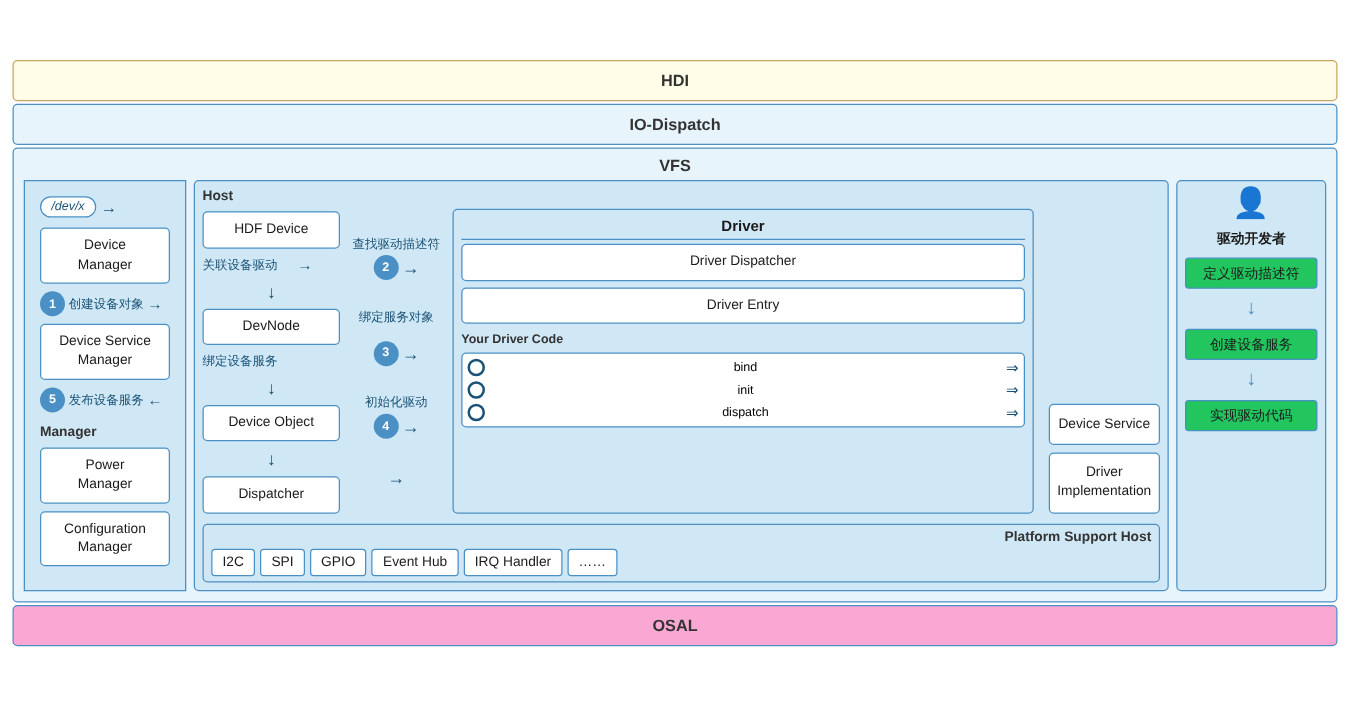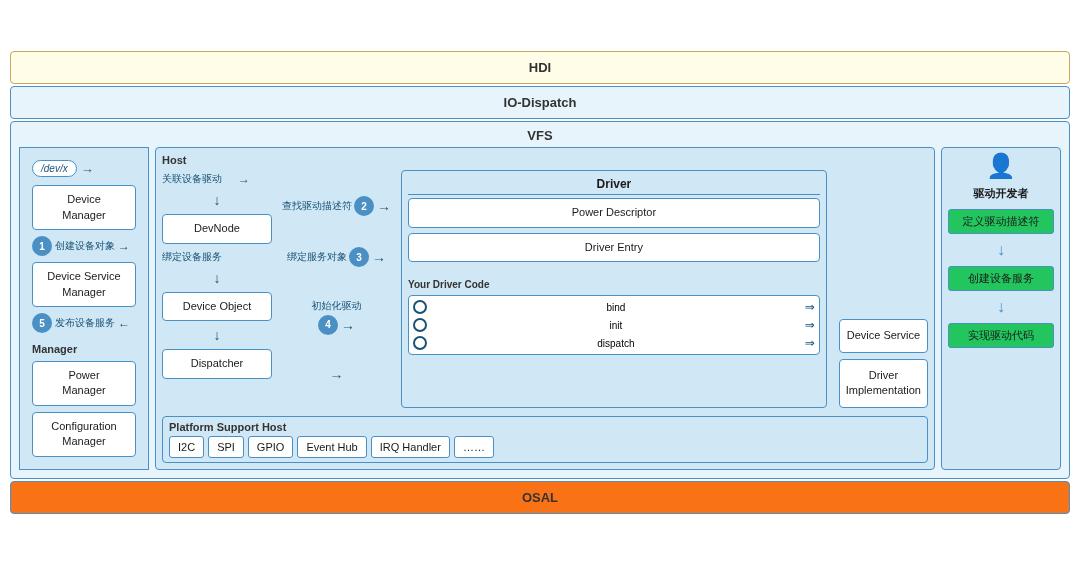--- a/index.html
+++ b/index.html
@@ -144,21 +144,21 @@
       font-size: 12px;
       color: #1a1a1a;
       border-bottom: 1px solid #4a90c4;
       padding-bottom: 3px;
       margin-bottom: 3px;
     }
     .your-driver-label {
       font-size: 10px;
       color: #333;
       font-weight: bold;
-      margin-top: 12px;
+      margin-top: 2px;
     }
     .driver-row {
       display: flex;
       align-items: center;
       gap: 4px;
     }
     .connector-circle {
       width: 14px;
       height: 14px;
       border-radius: 50%;
@@ -204,20 +204,21 @@
       color: #4a90c4;
       line-height: 1;
     }
     
     .platform-row {
       border: 1.5px solid #4a90c4;
       border-radius: 4px;
       padding: 4px 6px;
       background: #d0e8f5;
       margin-top: 4px;
+      text-align: right;
     }
     .platform-label {
       font-size: 11px;
       font-weight: bold;
       color: #333;
       margin-bottom: 3px;
     }
     .platform-boxes {
       display: flex;
       gap: 4px;
@@ -227,21 +228,21 @@
       border: 1.5px solid #4a90c4;
       background: #fff;
       border-radius: 3px;
       padding: 4px 8px;
       font-size: 11px;
       color: #1a1a1a;
     }
     
     .osal-layer {
       border-color: #4a90c4;
-      background: #f97316;
+      background: #f9a8d4;
       padding: 4px;
       margin-top: 2px;
     }
     
     .devx-tag {
       border: 1.5px solid #4a90c4;
       border-radius: 12px;
       padding: 2px 8px;
       font-size: 10px;
       font-style: italic;
@@ -325,44 +326,45 @@
         </div>
       </div>
 
       <div style="flex:1;display:flex;flex-direction:column;gap:4px;">
         <div class="host-panel">
           <div class="host-label">Host</div>
 
           <div class="host-main">
 
             <div class="hdf-col">
+              <div class="box">HDF Device</div>
               <div style="display:flex;align-items:center;gap:16px;">
                 <span style="font-size:10px;color:#1a5276;">关联设备驱动</span>
                 <span style="color:#1a5276;">→</span>
               </div>
               <div class="arrow-down">↓</div>
               <div class="box">DevNode</div>
               <div style="font-size:10px;color:#1a5276;text-align:left;">绑定设备服务</div>
               <div class="arrow-down">↓</div>
               <div class="box">Device Object</div>
               <div class="arrow-down">↓</div>
               <div class="box">Dispatcher</div>
             </div>
 
             <div style="display:flex;flex-direction:column;justify-content:space-around;align-items:center;padding:10px 4px;">
 
-              <div style="display:flex;align-items:center;gap:2px;">
+              <div style="display:flex;flex-direction:column;align-items:center;gap:2px;">
                 <div style="font-size:10px;color:#1a5276;text-align:center;">查找驱动描述符</div>
                 <div style="display:flex;align-items:center;gap:3px;">
                   <span class="step-circle">2</span>
                   <span style="color:#1a5276;font-size:14px;">→</span>
                 </div>
               </div>
 
-              <div style="display:flex;flex-direction:row;align-items:center;gap:2px;">
+              <div style="display:flex;flex-direction:column;align-items:center;gap:12px;">
                 <div style="font-size:10px;color:#1a5276;text-align:center;">绑定服务对象</div>
                 <div style="display:flex;align-items:center;gap:3px;">
                   <span class="step-circle">3</span>
                   <span style="color:#1a5276;font-size:14px;">→</span>
                 </div>
               </div>
 
               <div style="display:flex;flex-direction:column;align-items:center;gap:2px;">
                 <div style="font-size:10px;color:#1a5276;text-align:right;">初始化驱动</div>
                 <div style="display:flex;align-items:center;gap:3px;">
@@ -373,21 +375,21 @@
 
               <div style="display:flex;align-items:center;gap:3px;">
                 <span style="color:#1a5276;font-size:14px;">→</span>
               </div>
             </div>
 
             <div style="flex:1;border:1.5px solid #4a90c4;border-radius:4px;background:#d0e8f5;padding:6px;">
               <div class="driver-panel-title">Driver</div>
 
               <div style="display:flex;flex-direction:column;gap:5px;">
-                <div class="box">Power Descriptor</div>
+                <div class="box">Driver Dispatcher</div>
                 <div class="box">Driver Entry</div>
 
                 <div class="your-driver-label">Your Driver Code</div>
 
                 <div style="border:1.5px solid #4a90c4;border-radius:4px;background:#fff;padding:4px;">
 
                   <div class="driver-row">
                     <span class="connector-circle"></span>
                     <span style="font-size:10px;flex:1;text-align:center;">bind</span>
                     <span style="color:#1a5276;font-size:12px;">⇒</span>

